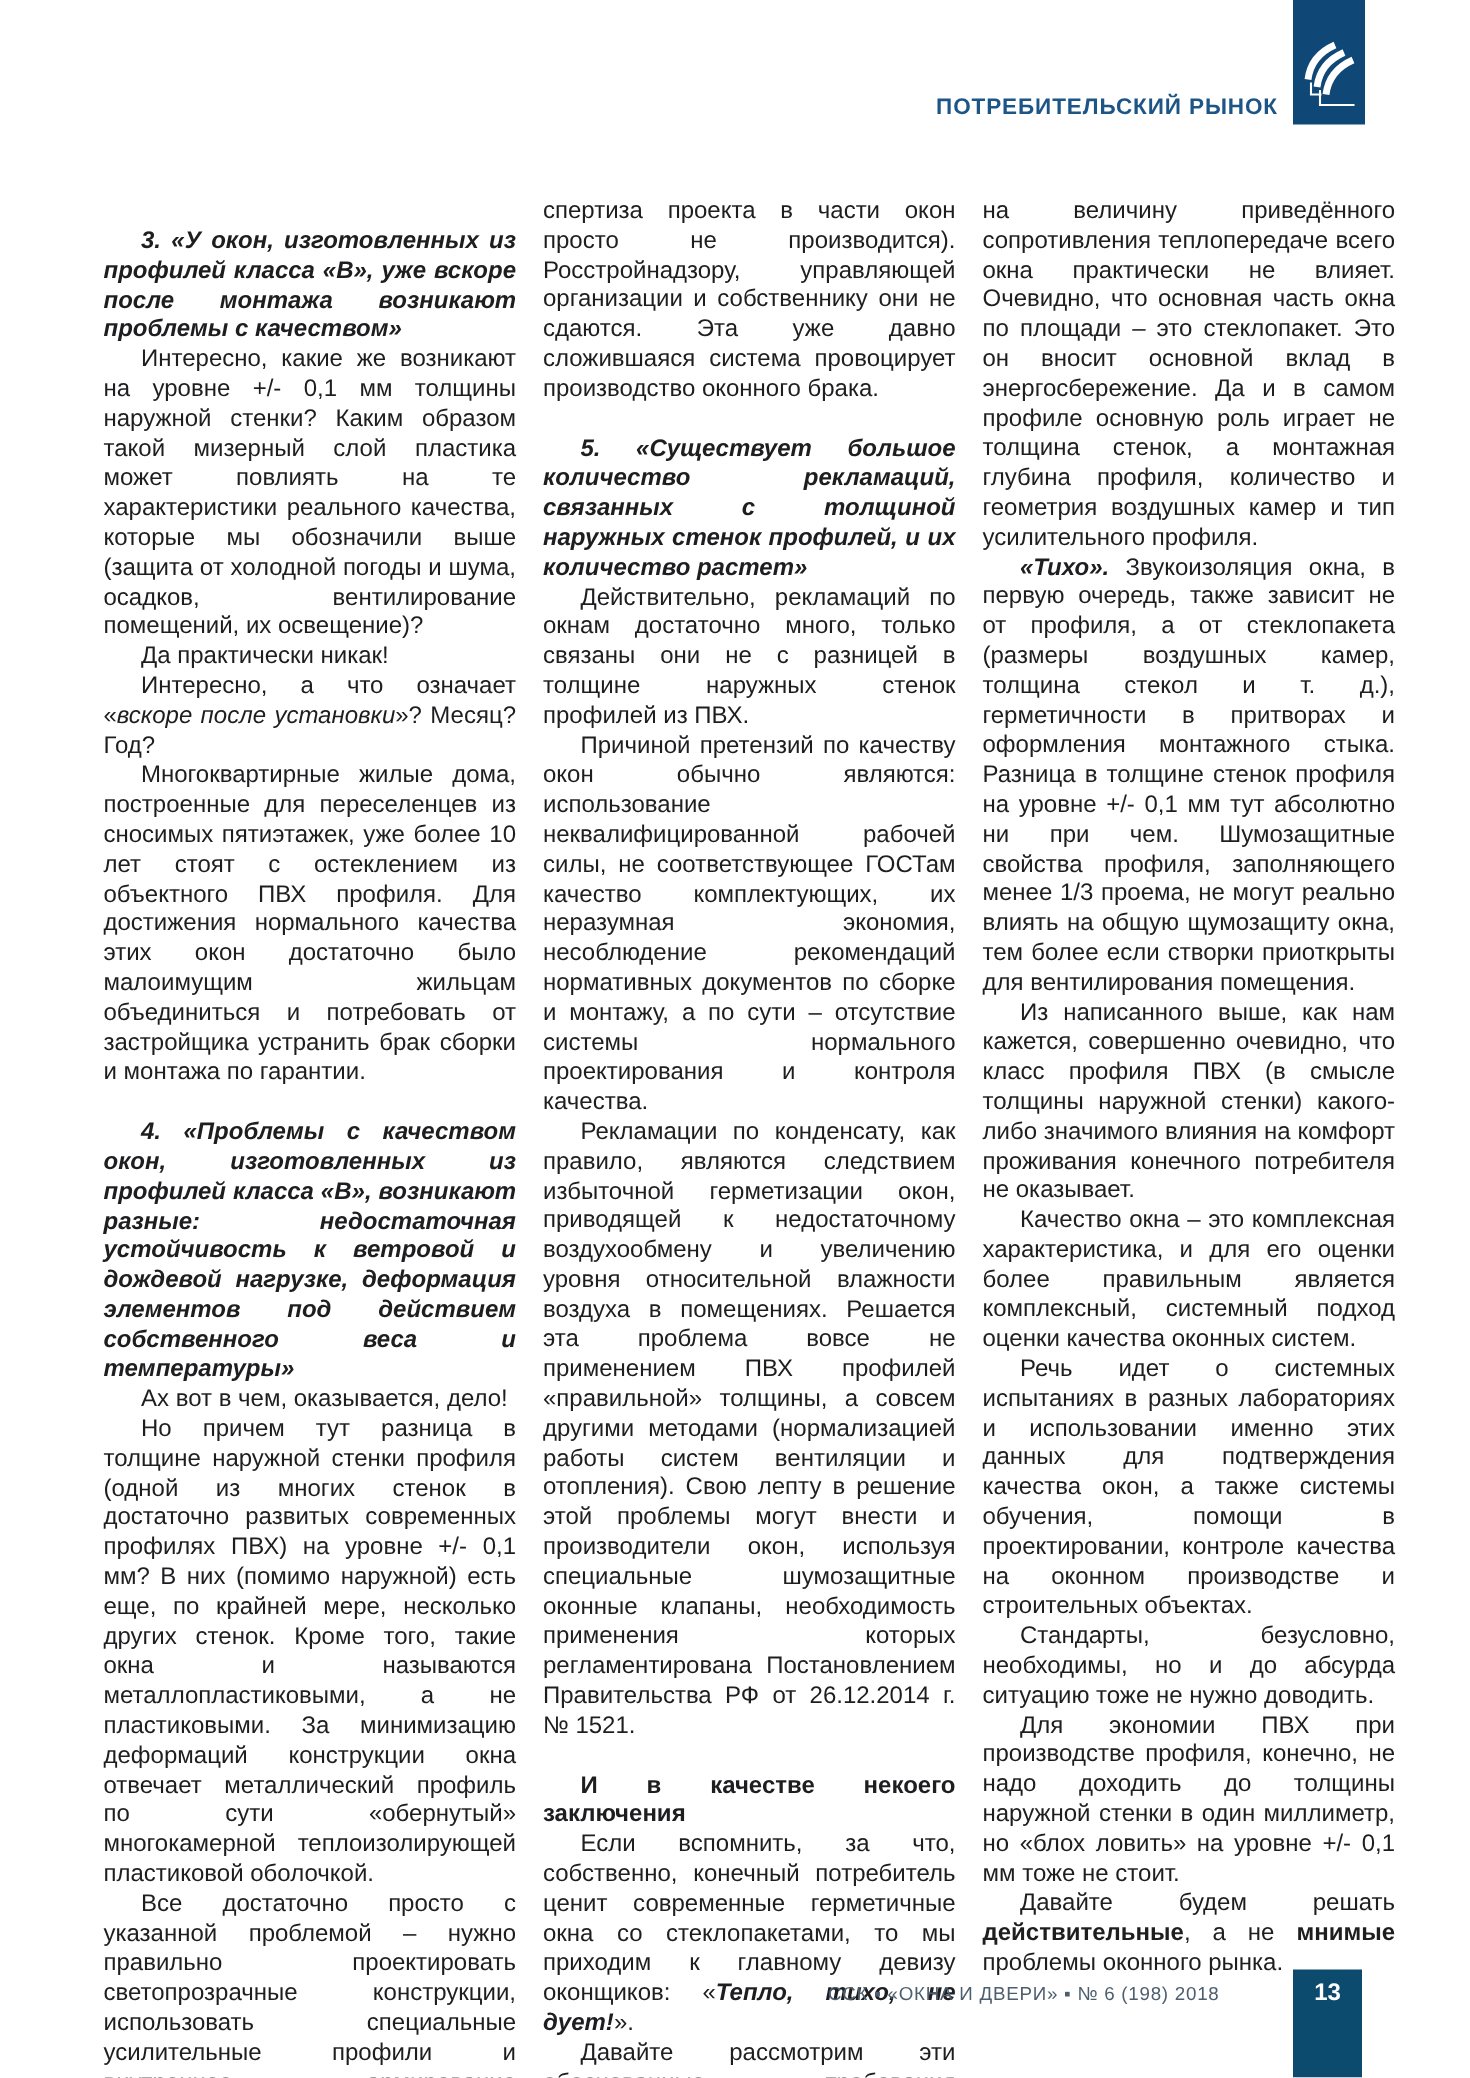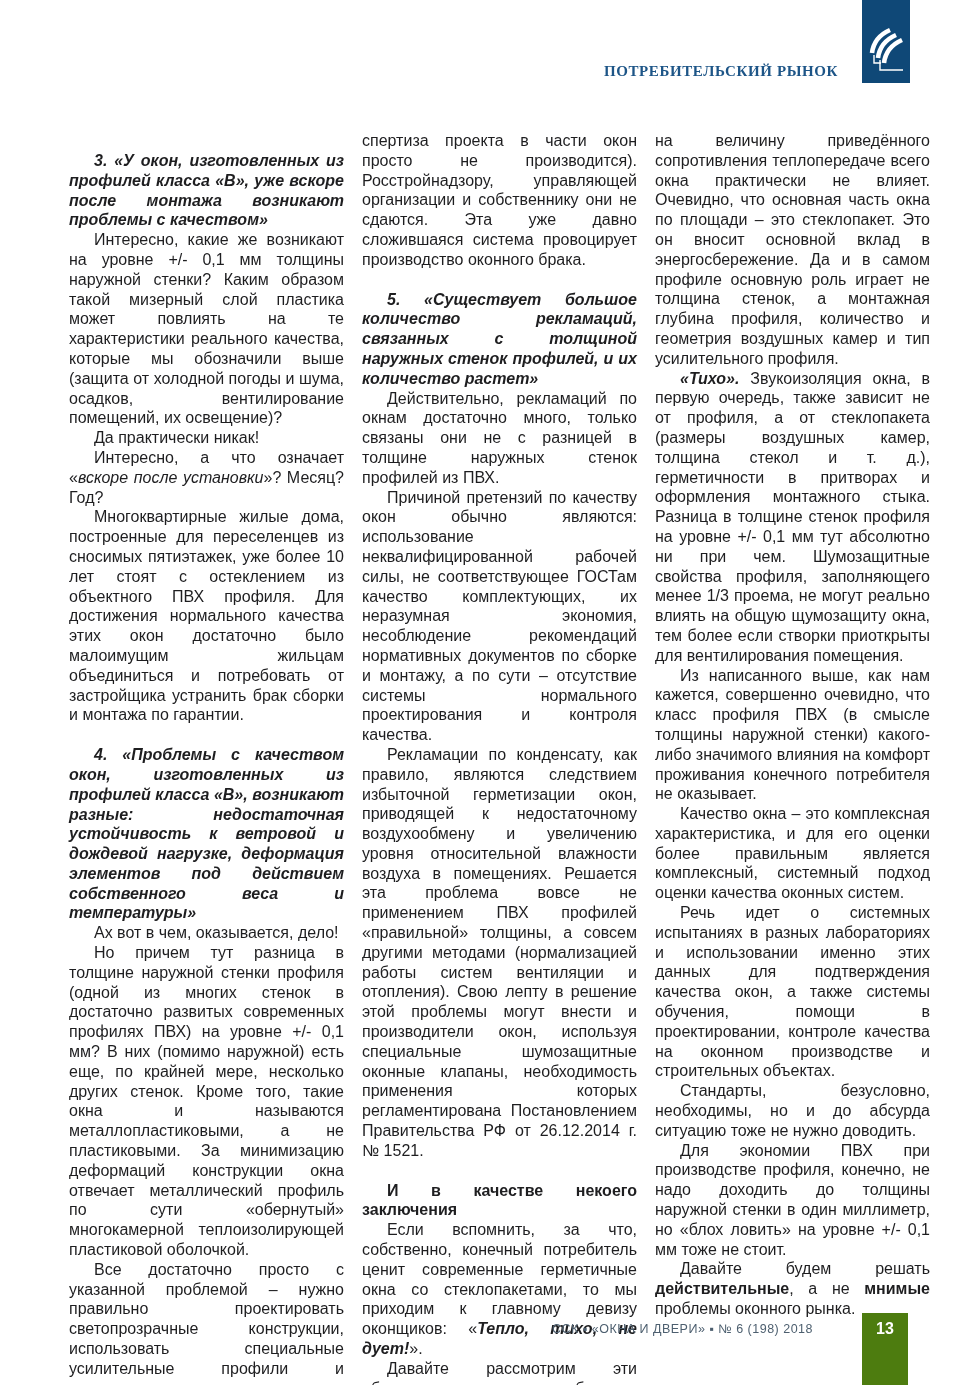--- a/index.html
+++ b/index.html
@@ -10,27 +10,26 @@
     position: relative;
     overflow: hidden;
     color: #1e1e20;
   }
   .page { position: absolute; inset: 0; }
 
   
   .section-title {
     position: absolute;
     top: 63px;
-    right: 142px;
+    right: 128px;
     font-size: 15px;
     font-weight: bold;
     letter-spacing: 0.6px;
     color: #1d5587;
     white-space: nowrap;
-    font-family: Liberation Serif, serif;
   }
   .logo-box {
     position: absolute;
     left: 862px; top: 0;
     width: 48px; height: 83px;
     background: #0f4877;
   }
   .logo-box svg { position: absolute; left: 3px; top: 22px; }
 
   
@@ -69,21 +68,21 @@
     left: 552px; top: 1322px;
     font-size: 12.5px;
     letter-spacing: 0.5px;
     color: #4d5f6f;
     white-space: nowrap;
   }
   .page-number-box {
     position: absolute;
     left: 862px; top: 1313px;
     width: 46px; height: 72px;
-    background: #4d7c0f;
+    background: #0c4a6e;
     text-align: center;
   }
   .page-number-box .num {
     display: inline-block;
     margin-top: 7px;
     color: #ffffff;
     font-size: 16px;
     font-weight: bold;
   }
 </style>

